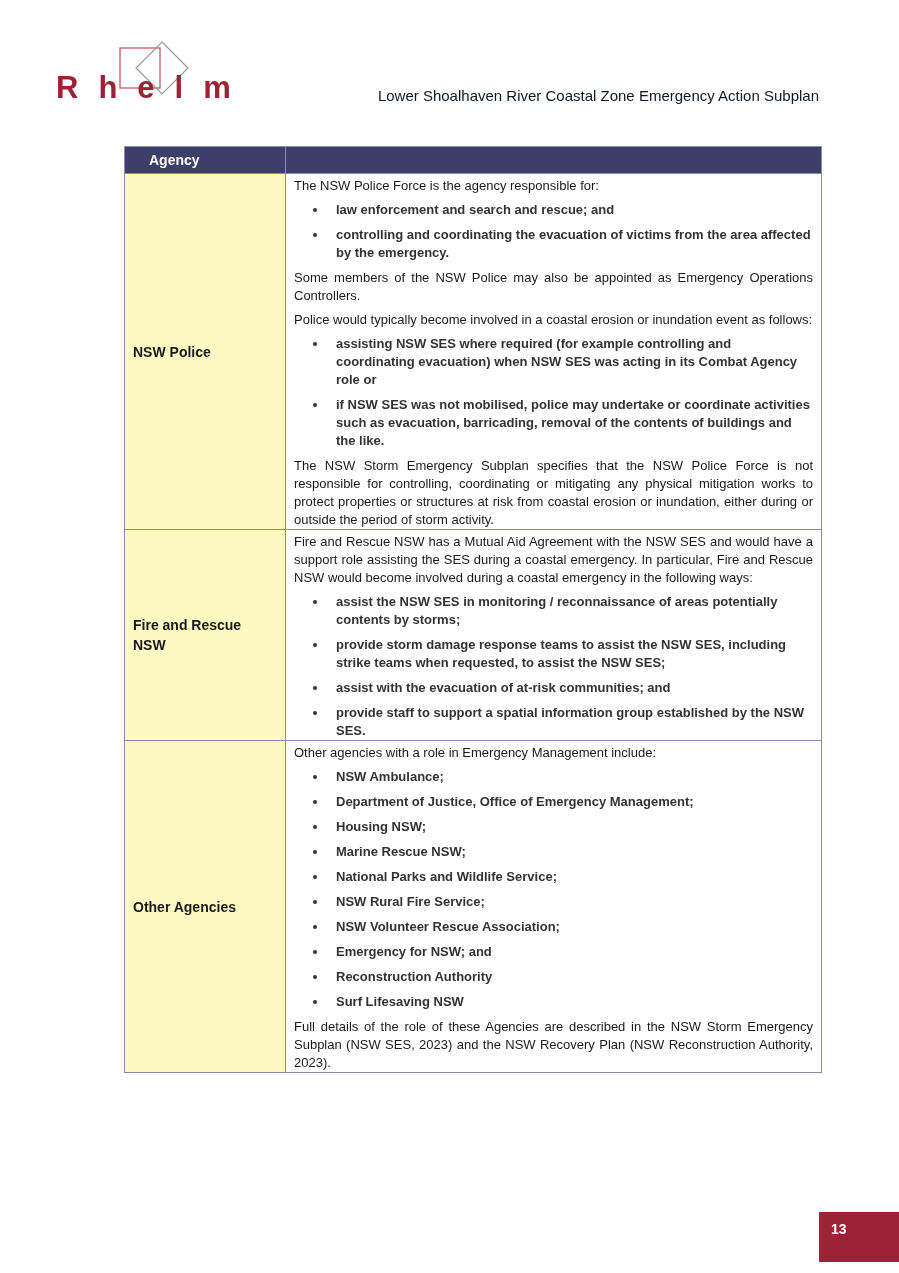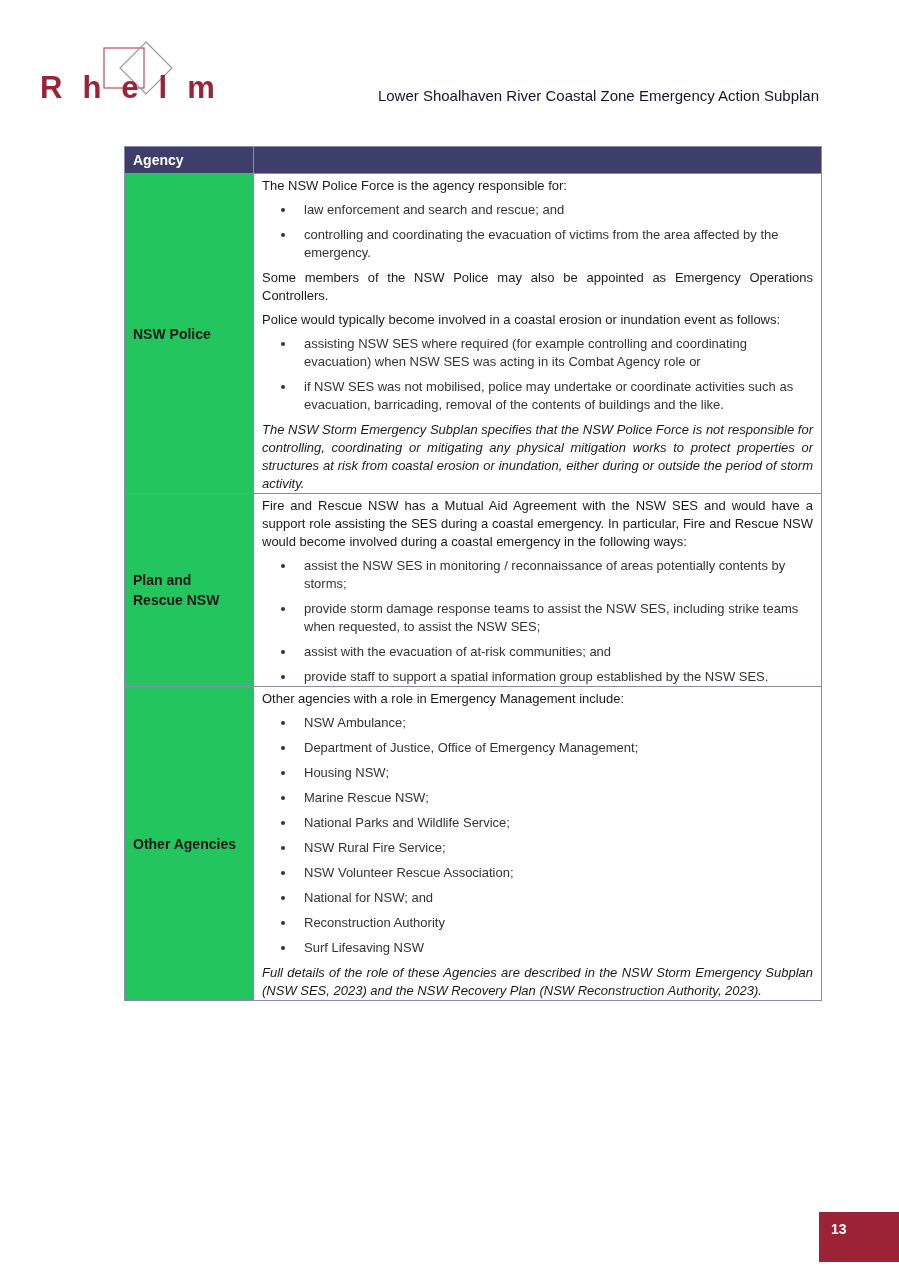--- a/index.html
+++ b/index.html
@@ -1,29 +1,29 @@
 <!DOCTYPE html>
 <html><head>
 <meta charset="utf-8">
 <style>
   html, body { margin: 0; padding: 0; }
   body { width: 899px; height: 1273px; background: #ffffff; position: relative; font-family: "Liberation Sans", sans-serif; color: #1a1a1a; overflow: hidden; }
-  .logo { position: absolute; left: 38px; top: 40px; width: 170px; height: 64px; }
+  .logo { position: absolute; left: 54px; top: 40px; width: 170px; height: 64px; }
   .logo-text { position: absolute; left: 2px; top: 30px; font-family: "Liberation Sans", sans-serif; font-weight: bold; font-size: 31px; color: #9b2335; letter-spacing: 20px; }
   .logo-svg { position: absolute; left: 0; top: 0; }
   .header-title { position: absolute; right: 80px; top: 87px; font-size: 15px; color: #0f172a; }
   table.agency { position: absolute; left: 124px; top: 146px; width: 698px; border-collapse: collapse; font-size: 13px; line-height: 18px; }
   table.agency td, table.agency th { border: 1px solid #8a89b0; vertical-align: middle; }
-  th.hdr { background: #3f3e6b; color: #fff; text-align: left; font-weight: bold; font-size: 14px; height: 26px; padding: 0 8px; }
-  td.label { width: 112px; background: #22c55e; font-weight: bold; font-size: 14px; padding: 0 8px; line-height: 20px; }
+  th.hdr { background: #3f3e6b; color: #fff; text-align: left; font-weight: bold; font-size: 14px; height: 26px; padding: 0 24px; }
+  td.label { width: 112px; background: #fef9c3; font-weight: bold; font-size: 14px; padding: 0 8px; line-height: 20px; }
   td.desc { padding: 3px 8px 0 8px; vertical-align: top; }
   td.desc p { margin: 0 0 6px 0; text-align: justify; }
-  td.desc p:last-child { margin-bottom: 0; font-style: italic; }
+  td.desc p:last-child { margin-bottom: 0; }
   ul { margin: 0 0 6px 0; padding-left: 34px; color: #333; }
-  ul li { margin-bottom: 7px; padding-left: 8px; }
+  ul li { margin-bottom: 7px; padding-left: 8px; font-weight: bold; }
   .page-num { position: absolute; left: 819px; top: 1212px; width: 80px; height: 50px; background: #9b2335; color: #ffffff; font-weight: bold; font-size: 14px; box-sizing: border-box; padding: 9px 0 0 12px; }
 </style>
 </head>
 <body>
 
 <div class="logo">
   <svg class="logo-svg" width="170" height="64">
     <rect x="66" y="8" width="40" height="40" fill="none" stroke="#c0485a" stroke-width="1.2"></rect>
     <polygon points="108,2 134,28 108,54 82,28" fill="none" stroke="#999" stroke-width="1.2"></polygon>
   </svg>
@@ -51,21 +51,21 @@
       <p>Police would typically become involved in a coastal erosion or inundation event as follows:</p>
       <ul>
         <li>assisting NSW SES where required (for example controlling and coordinating evacuation) when NSW SES was acting in its Combat Agency role or</li>
         <li>if NSW SES was not mobilised, police may undertake or coordinate activities such as evacuation, barricading, removal of the contents of buildings and the like.</li>
       </ul>
       <p>The NSW Storm Emergency Subplan specifies that the NSW Police Force is not responsible for controlling, coordinating or mitigating any physical mitigation works to protect properties or structures at risk from coastal erosion or inundation, either during or outside the period of storm activity.</p>
     </td>
   </tr>
 
   <tr>
-    <td class="label">Plan and Rescue NSW</td>
+    <td class="label">Fire and Rescue NSW</td>
     <td class="desc">
       <p>Fire and Rescue NSW has a Mutual Aid Agreement with the NSW SES and would have a support role assisting the SES during a coastal emergency. In particular, Fire and Rescue NSW would become involved during a coastal emergency in the following ways:</p>
       <ul style="margin-bottom:0">
         <li>assist the NSW SES in monitoring / reconnaissance of areas potentially contents by storms;</li>
         <li>provide storm damage response teams to assist the NSW SES, including strike teams when requested, to assist the NSW SES;</li>
         <li>assist with the evacuation of at-risk communities; and</li>
         <li style="margin-bottom:0">provide staff to support a spatial information group established by the NSW SES.</li>
       </ul>
     </td>
   </tr>
@@ -75,21 +75,21 @@
     <td class="desc">
       <p>Other agencies with a role in Emergency Management include:</p>
       <ul>
         <li>NSW Ambulance;</li>
         <li>Department of Justice, Office of Emergency Management;</li>
         <li>Housing NSW;</li>
         <li>Marine Rescue NSW;</li>
         <li>National Parks and Wildlife Service;</li>
         <li>NSW Rural Fire Service;</li>
         <li>NSW Volunteer Rescue Association;</li>
-        <li>National for NSW; and</li>
+        <li>Emergency for NSW; and</li>
         <li>Reconstruction Authority</li>
         <li>Surf Lifesaving NSW</li>
       </ul>
       <p>Full details of the role of these Agencies are described in the NSW Storm Emergency Subplan (NSW SES, 2023) and the NSW Recovery Plan (NSW Reconstruction Authority, 2023).</p>
     </td>
   </tr>
 </tbody>
   </table>
 
 <div class="page-num">13</div>

